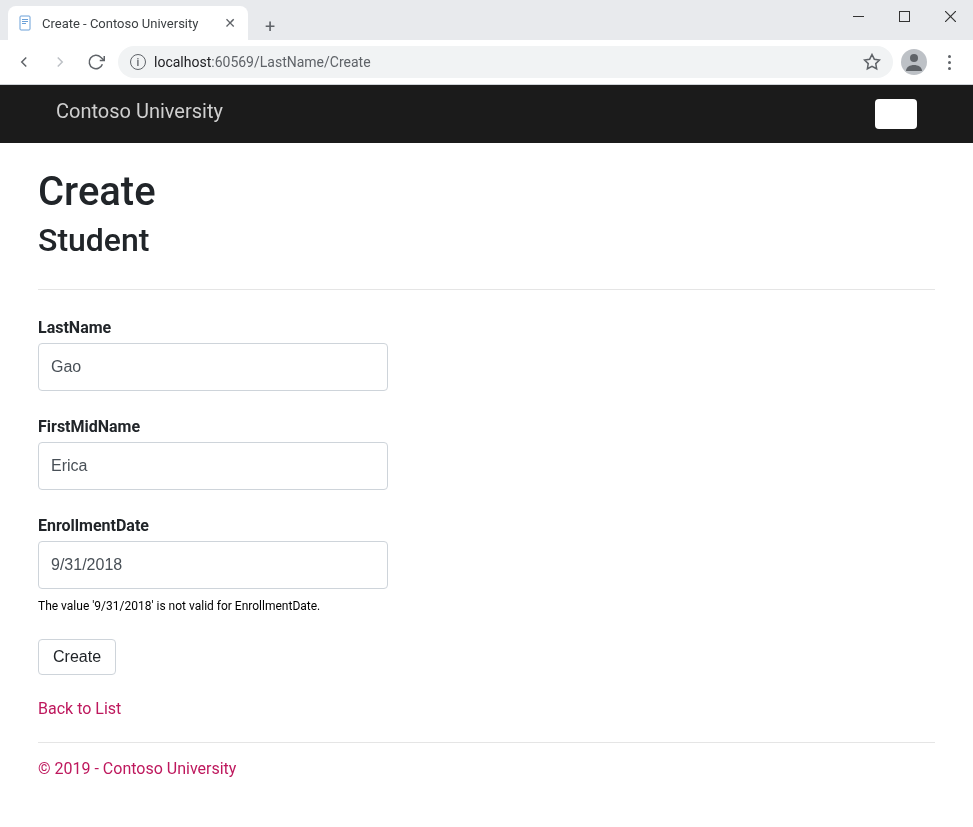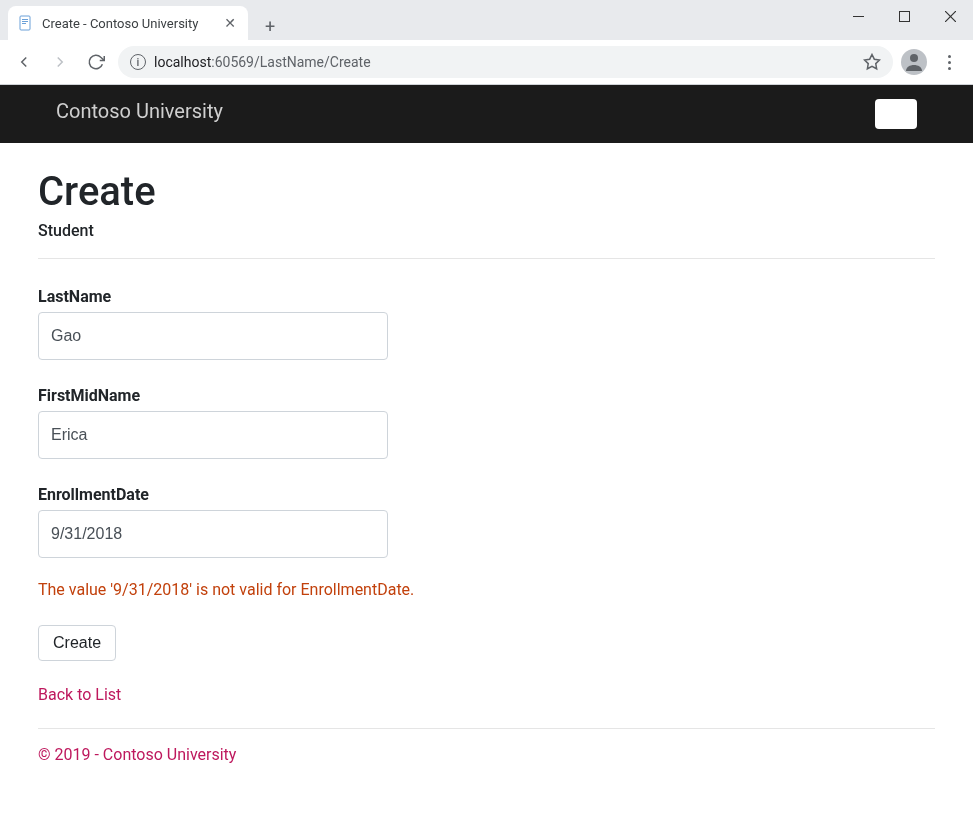--- a/index.html
+++ b/index.html
@@ -34,27 +34,27 @@
     .menu-dots { display: flex; flex-direction: column; gap: 3px; }
     .menu-dots span { width: 3px; height: 3px; background: #5f6368; border-radius: 50%; }
 
     
     .navbar { background: #1b1b1b; color: #adadad; display: flex; align-items: flex-start; justify-content: space-between; padding: 14px 56px; }
     .navbar-brand { font-size: 20px; color: #cfcfcf; }
     .navbar-toggle { background: #fff; border-radius: 4px; width: 42px; height: 30px; }
 
     .container { padding: 25px 38px 18px 38px; }
     h1 { font-size: 40px; font-weight: 500; margin-bottom: 6px; color: #212529; }
-    h4 { font-size: 16px; font-weight: 500; margin-bottom: 18px; color: #212529; }
+    h4 { font-size: 32px; font-weight: 500; margin-bottom: 30px; color: #212529; }
     hr { border: none; border-top: 1px solid #e5e5e5; margin-bottom: 28px; }
 
     .form-group { margin-bottom: 26px; }
     .form-label { font-weight: 700; font-size: 16px; display: block; margin-bottom: 6px; color: #212529; }
     .form-input { width: 350px; padding: 14px 12px; font-size: 16px; border: 1px solid #ced4da; border-radius: 4px; color: #495057; }
-    .validation-msg { color: #c2410c; font-size: 16px; margin-top: 22px; }
+    .validation-msg { color: #000000; font-size: 12px; margin-top: 10px; }
 
     .btn-create { background: #fff; border: 1px solid #ced4da; border-radius: 4px; padding: 8px 14px; font-size: 16px; color: #212529; cursor: pointer; margin-bottom: 24px; }
     .back-link { color: #be185d; text-decoration: none; font-size: 16px; display: inline-block; margin-bottom: 18px; cursor: pointer; }
 
     hr.footer-hr { margin-top: 6px; margin-bottom: 16px; }
     .footer { color: #be185d; font-size: 16px; }
   </style>
 </head>
 <body>
 

